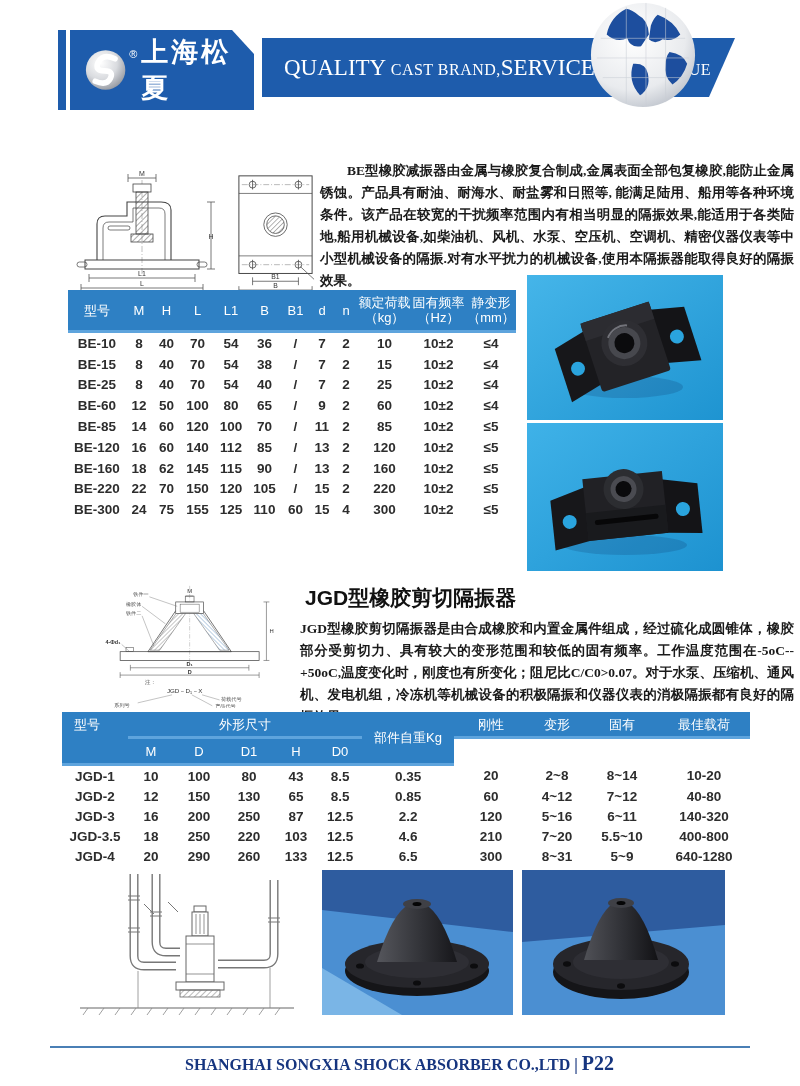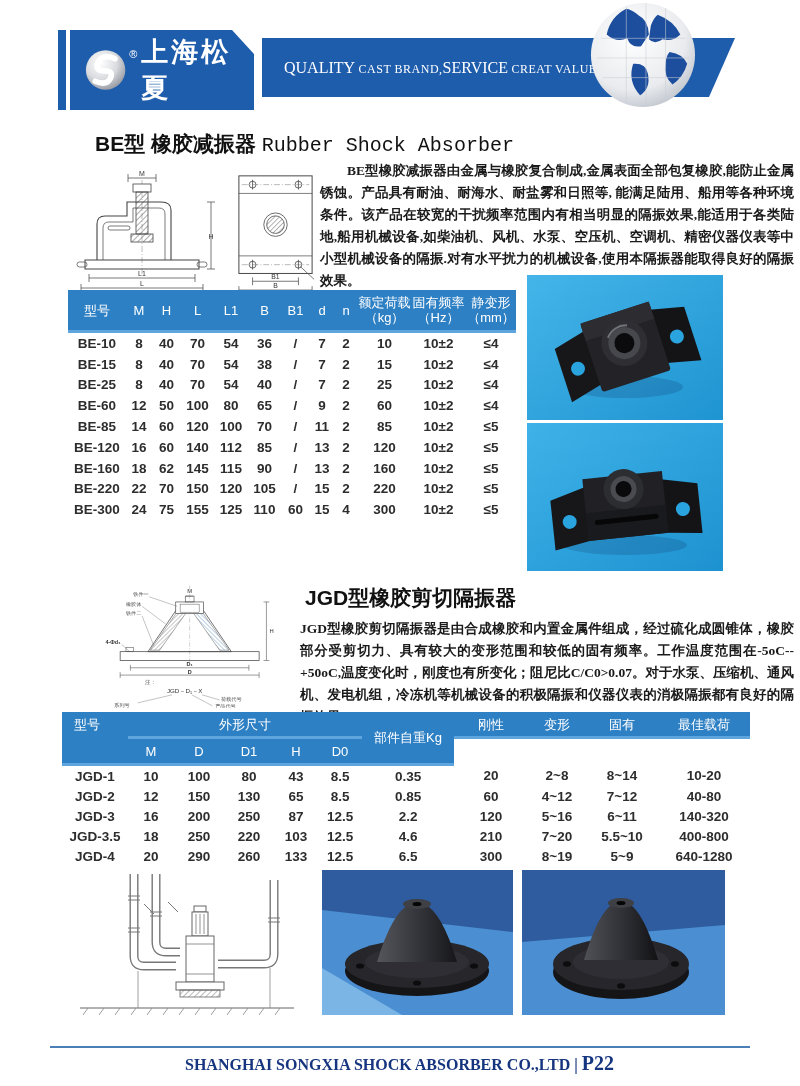--- a/index.html
+++ b/index.html
@@ -10,22 +10,22 @@
   .logo-sidebar{position:absolute;left:58px;top:30px;width:8px;height:80px;background:#1e5cac;}
   .logo-box{position:absolute;left:70px;top:30px;width:184px;height:80px;background:#1e5cac;
             clip-path:polygon(0 0,calc(100% - 22px) 0,100% 24px,100% 100%,0 100%);
             display:flex;align-items:center;padding-left:14px;box-sizing:border-box;}
   .logo-reg{color:#fff;font-size:11px;position:relative;top:-16px;left:2px;}
   .brand-name{color:#fff;font-size:27px;font-weight:bold;letter-spacing:3px;margin-left:6px;}
   .band{position:absolute;left:262px;top:38px;width:473px;height:59px;background:#1e5cac;
         clip-path:polygon(0 0,100% 0,calc(100% - 26px) 100%,0 100%);
         display:flex;align-items:center;padding-left:22px;box-sizing:border-box;}
   .tagline{color:#fff;font-family:"Liberation Serif",serif;white-space:nowrap;}
-  .tag-big{font-size:16px;font-family:Liberation Serif, serif;}
-  .tag-small{font-size:12px;letter-spacing:.5px;}
+  .tag-big{font-size:23px;font-family:Liberation Serif, serif;}
+  .tag-small{font-size:16px;letter-spacing:.5px;}
   .globe{position:absolute;left:589px;top:1px;width:108px;height:108px;}
 
   
   .sec-title{position:absolute;font-size:21px;font-weight:bold;color:#111;white-space:nowrap;}
   .sec-title .en{font-family:"Liberation Mono",monospace;font-weight:normal;font-size:20px;}
   .para{position:absolute;font-family:"Liberation Serif",serif;font-weight:600;
         font-size:13.5px;line-height:22px;color:#1a1a1a;text-align:justify;}
   .indent{text-indent:2em;}
 
   
@@ -95,21 +95,20 @@
     <g stroke="#c9cdd4" stroke-width="0.7" fill="none" opacity="0.8">
       <line x1="12" y1="38" x2="98" y2="38"></line>
         <line x1="8" y1="58" x2="102" y2="58"></line>
       <line x1="14" y1="78" x2="96" y2="78"></line>
         <line x1="38" y1="6" x2="38" y2="104"></line>
       <line x1="58" y1="2" x2="58" y2="108"></line>
         <line x1="78" y1="7" x2="78" y2="103"></line>
     </g>
   </svg>
 
-  <div class="sec-title" style="left:95px;top:130px;"><span>BE型 橡胶减振器 </span><span class="en">Rubber Shock Absorber</span></div>
 
   <svg class="draw" style="left:75px;top:168px;" width="145" height="125" viewBox="0 0 145 125">
     <defs>
       <pattern id="hA" width="4" height="4" patternUnits="userSpaceOnUse" patternTransform="rotate(45)">
         <line x1="0" y1="0" x2="0" y2="4" stroke="#555" stroke-width="1"></line>
       </pattern>
     </defs>
     <line x1="53" y1="10" x2="81" y2="10" stroke="#555" stroke-width="0.8"></line>
     <line x1="53" y1="6" x2="53" y2="14" stroke="#555" stroke-width="0.8"></line>
     <line x1="81" y1="6" x2="81" y2="14" stroke="#555" stroke-width="0.8"></line>
@@ -528,21 +527,21 @@
         </tr>
         <tr>
           <td>JGD-4</td>
           <td>20</td>
           <td>290</td>
           <td>260</td>
           <td>133</td>
           <td>12.5</td>
           <td>6.5</td>
           <td>300</td>
-          <td>8~19</td>
+          <td>8~31</td>
           <td>5~9</td>
           <td>640-1280</td>
         </tr>
       </tbody>
   </table>
 
   <svg class="draw" style="left:68px;top:868px;" width="237" height="150" viewBox="0 0 237 150">
     <defs>
       <pattern id="hp" width="4" height="4" patternUnits="userSpaceOnUse" patternTransform="rotate(45)">
         <line x1="0" y1="0" x2="0" y2="4" stroke="#777" stroke-width="1"></line>

